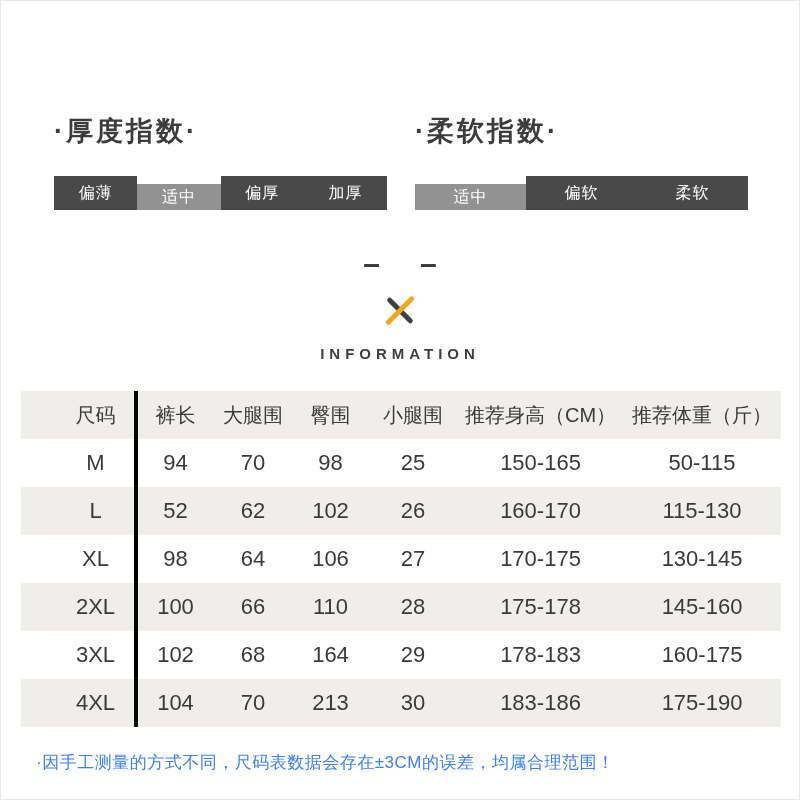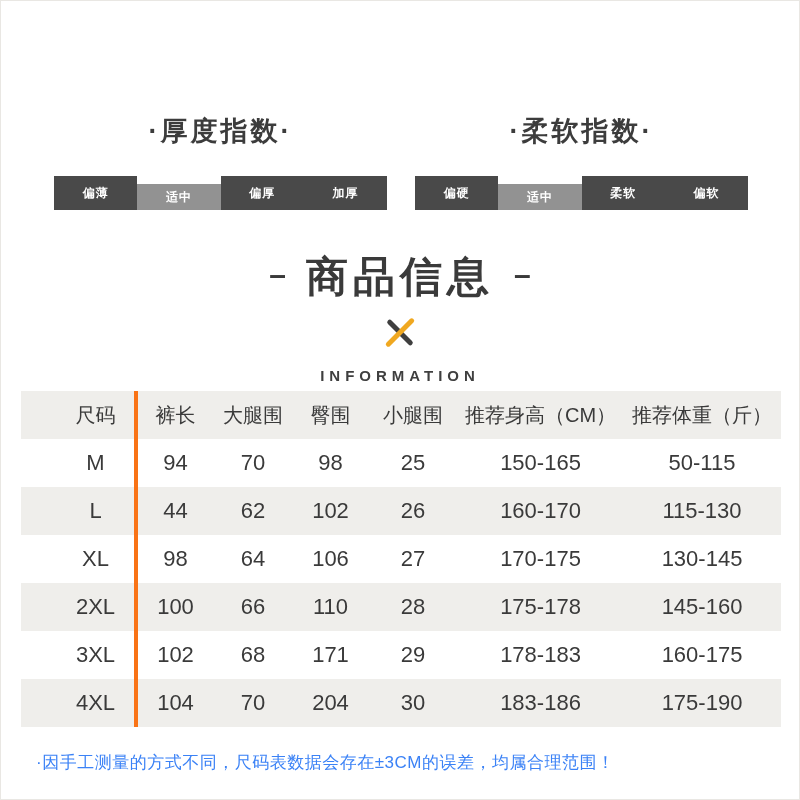--- a/index.html
+++ b/index.html
@@ -3,45 +3,45 @@
 <meta charset="utf-8">
 <style>
   html,body{margin:0;padding:0;background:#ffffff;}
   body{font-family:"Liberation Sans","DejaVu Sans",sans-serif;color:#383838;}
   .page{position:relative;width:798px;height:798px;background:#ffffff;border:1px solid #e9e7e3;overflow:hidden;}
 
   
   .indexes{position:absolute;top:112px;left:0;width:100%;display:flex;justify-content:center;gap:0;}
   .index-col{width:333px;}
   .index-col.left{margin-right:28px;margin-left:2px;}
-  .index-title{text-align:center;font-size:27px;font-weight:bold;color:#3c3c3c;letter-spacing:3px;margin-bottom:27px;}
+  .index-title{text-align:left;font-size:27px;font-weight:bold;color:#3c3c3c;letter-spacing:3px;margin-bottom:27px;}
   .index-bar{display:flex;height:34px;width:100%;}
   .seg{flex:1;display:flex;align-items:center;justify-content:center;
-       background:#494949;color:#ffffff;font-size:12px;font-weight:bold;letter-spacing:1px;}
+       background:#494949;color:#ffffff;font-size:16px;font-weight:normal;letter-spacing:1px;}
   .seg.sel{background:#929292;margin-top:8px;}
 
   
   .info-header{position:absolute;top:248px;left:0;width:100%;text-align:center;}
   .info-title-row{display:flex;align-items:center;justify-content:center;}
   .dash{font-size:30px;font-weight:bold;color:#3a3a3a;margin:0 20px;transform:translateY(-2px);}
   .info-title{font-size:42px;font-weight:bold;color:#3a3a3a;letter-spacing:5px;}
   .xmark{position:relative;width:46px;height:40px;margin:8px auto 4px auto;}
   .xmark .stroke{position:absolute;left:6px;top:17px;width:34px;height:5px;border-radius:3px;}
   .xmark .s-dark{background:#3f3f3f;transform:rotate(45deg);}
   .xmark .s-yellow{background:#f0a820;transform:rotate(-45deg);width:38px;left:4px;}
   .info-subtitle{font-size:15px;font-weight:bold;color:#3f3f3f;letter-spacing:5px;margin-top:14px;}
 
   
   .size-table{position:absolute;top:390px;left:20px;width:760px;border-collapse:collapse;table-layout:fixed;}
   .size-table td,.size-table th{height:48px;text-align:center;vertical-align:middle;
       font-weight:normal;padding:0;color:#3a3a3a;}
   .size-table th{font-size:20px;}
   .size-table td{font-size:22px;}
   .size-table tr.stripe{background:#efeeeb;}
-  .size-table td:first-child,.size-table th:first-child{border-right:4px solid #f97316;padding-left:36px;}
+  .size-table td:first-child,.size-table th:first-child{border-right:4px solid #000000;padding-left:36px;}
 
   
   .note{position:absolute;top:750px;left:35px;font-size:17px;color:#3b82f6;letter-spacing:0.5px;}
 </style>
 </head>
 <body>
 
 <div class="page">
 
   <div class="indexes">
@@ -50,32 +50,30 @@
       <div class="index-bar">
           <span class="seg">偏薄</span>
           <span class="seg sel">适中</span>
           <span class="seg">偏厚</span>
           <span class="seg">加厚</span>
         </div>
     </div>
     <div class="index-col">
       <div class="index-title">·柔软指数·</div>
       <div class="index-bar">
-          <span class="seg">偏硬</span>
           <span class="seg sel">适中</span>
+          <span class="seg">偏软</span>
           <span class="seg">柔软</span>
-          <span class="seg">偏软</span>
         </div>
     </div>
   </div>
 
   <div class="info-header">
     <div class="info-title-row">
       <span class="dash">–</span>
-      <span class="info-title">商品信息</span>
       <span class="dash">–</span>
     </div>
     <div class="xmark">
       <span class="stroke s-dark"></span>
       <span class="stroke s-yellow"></span>
     </div>
     <div class="info-subtitle">INFORMATION</div>
   </div>
 
   <table class="size-table">
@@ -104,21 +102,21 @@
           <td>M</td>
           <td>94</td>
           <td>70</td>
           <td>98</td>
           <td>25</td>
           <td>150-165</td>
           <td>50-115</td>
         </tr>
         <tr class="stripe">
           <td>L</td>
-          <td>44</td>
+          <td>52</td>
           <td>62</td>
           <td>102</td>
           <td>26</td>
           <td>160-170</td>
           <td>115-130</td>
         </tr>
         <tr>
           <td>XL</td>
           <td>98</td>
           <td>64</td>
@@ -133,30 +131,30 @@
           <td>66</td>
           <td>110</td>
           <td>28</td>
           <td>175-178</td>
           <td>145-160</td>
         </tr>
         <tr>
           <td>3XL</td>
           <td>102</td>
           <td>68</td>
-          <td>171</td>
+          <td>164</td>
           <td>29</td>
           <td>178-183</td>
           <td>160-175</td>
         </tr>
         <tr class="stripe">
           <td>4XL</td>
           <td>104</td>
           <td>70</td>
-          <td>204</td>
+          <td>213</td>
           <td>30</td>
           <td>183-186</td>
           <td>175-190</td>
         </tr>
       </tbody>
   </table>
 
   <div class="note">·因手工测量的方式不同，尺码表数据会存在±3CM的误差，均属合理范围！</div>
 
 </div>

